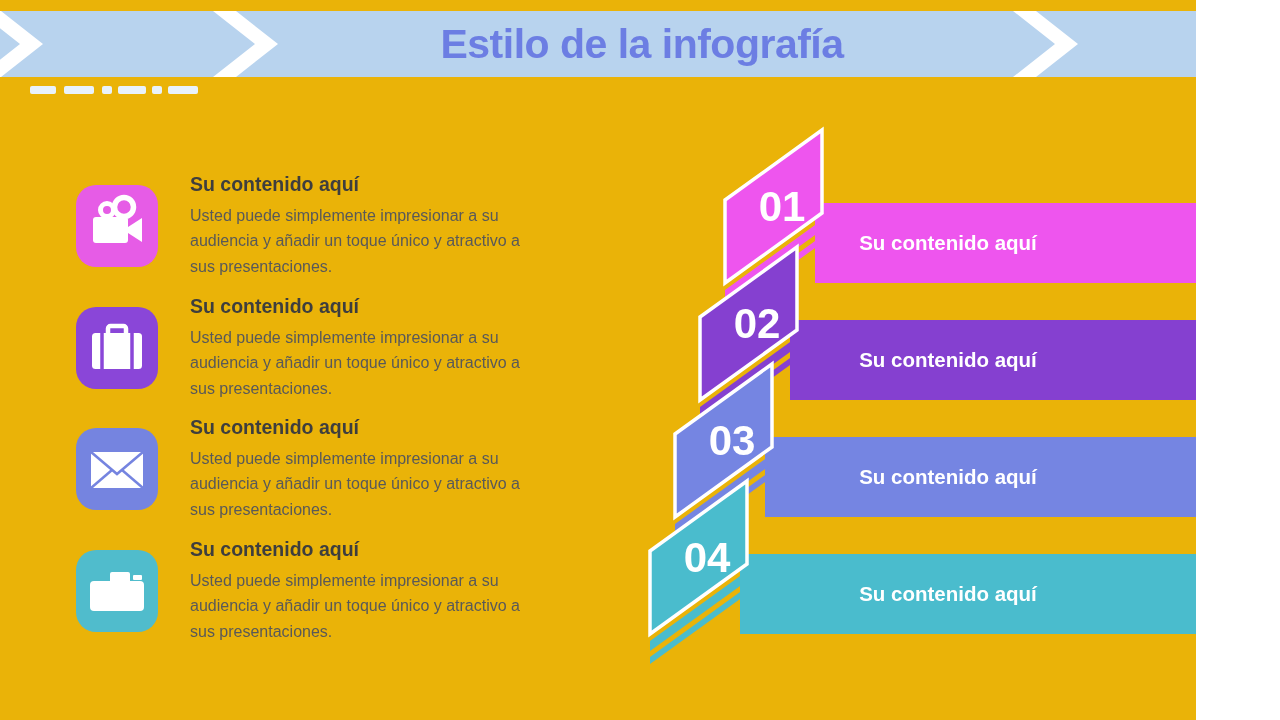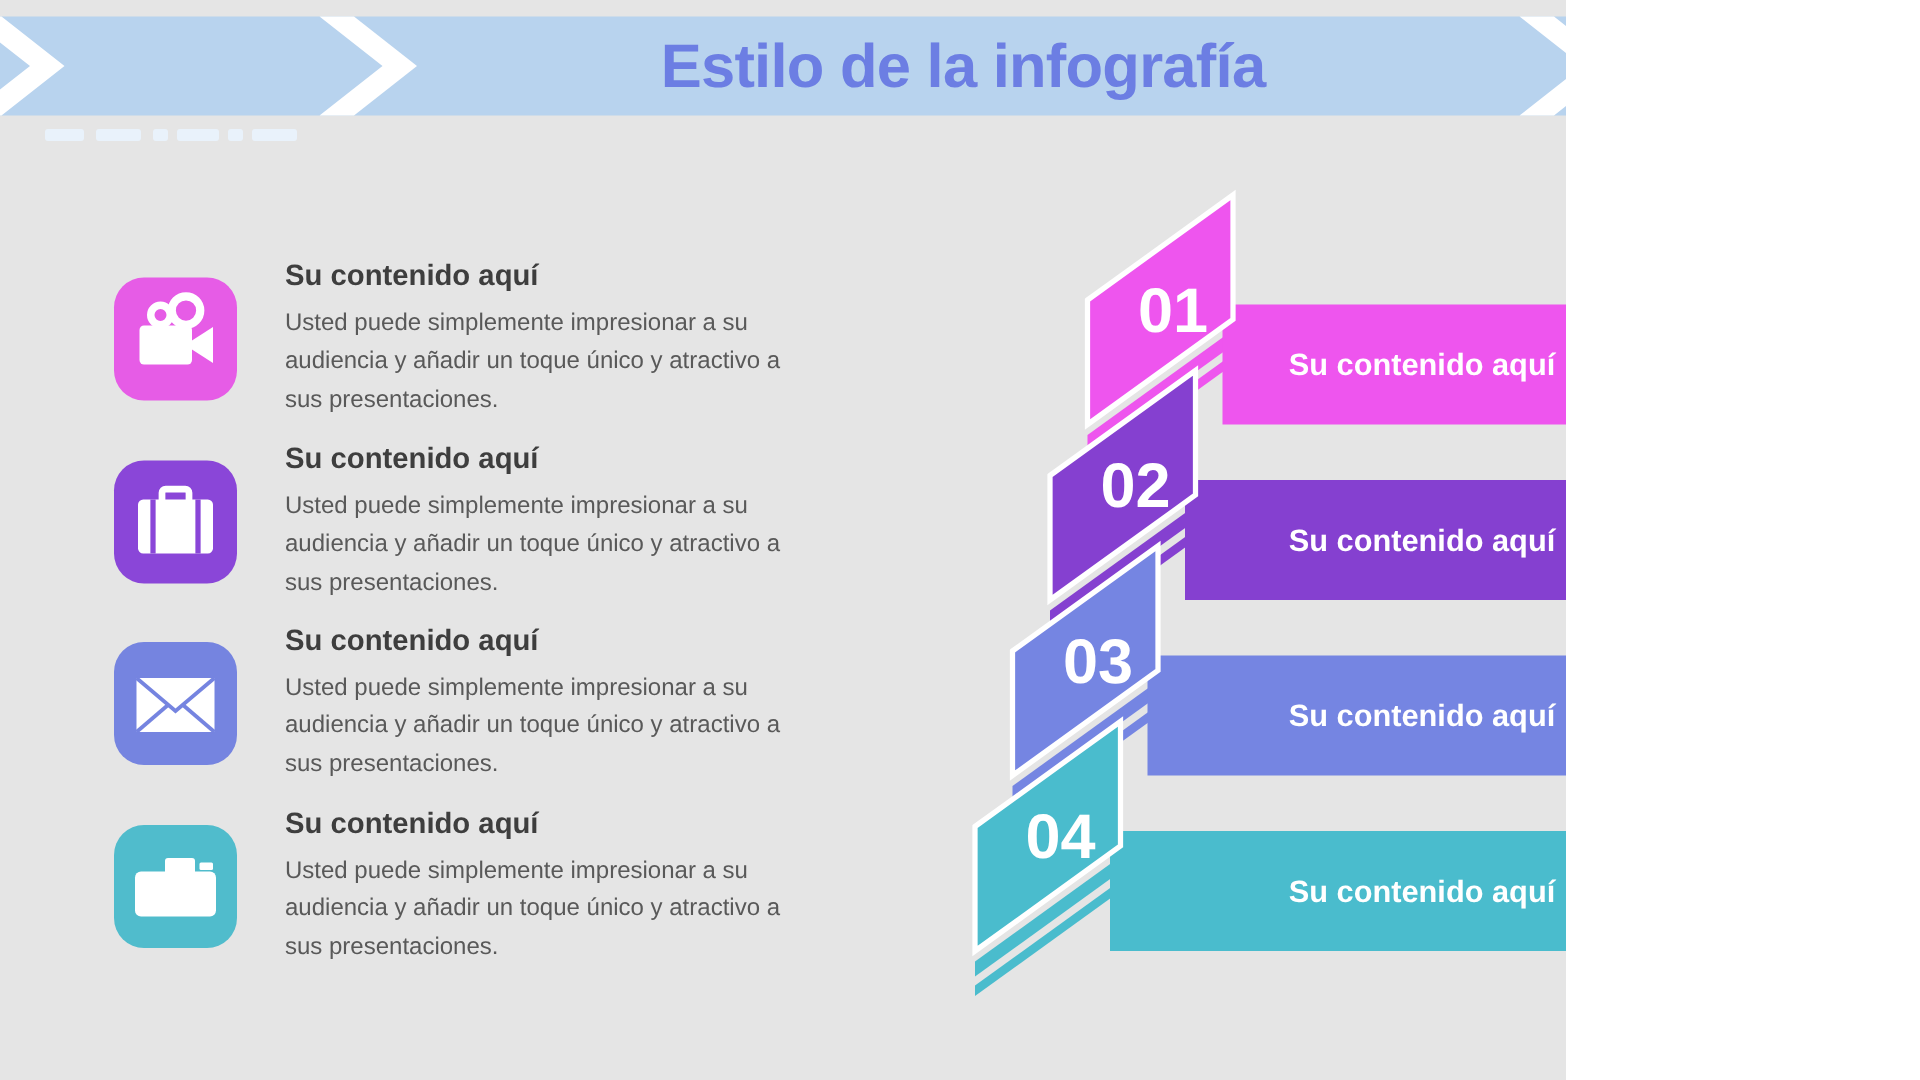--- a/index.html
+++ b/index.html
@@ -1,16 +1,16 @@
 <!DOCTYPE html>
 <html><head>
 <meta charset="utf-8">
 <style>
   html,body{margin:0;padding:0;background:#ffffff;}
-  .canvas{position:relative;width:1044px;height:720px;background:#e5e5e5;overflow:hidden;
+  .canvas{position:relative;width:1196px;height:720px;background:#eab308;overflow:hidden;
           font-family:"Liberation Sans",sans-serif;}
   
   .header-svg{position:absolute;left:0;top:0;}
   .header-title{font-family:"Liberation Sans",sans-serif;font-weight:bold;font-size:41px;letter-spacing:-0.5px;}
   .wm-dash{position:absolute;height:8px;border-radius:2px;background:#e9f2fb;}
   
   .left-item{position:absolute;left:0;width:640px;height:115px;}
   .icon-tile{position:absolute;left:76px;top:12px;width:82px;height:82px;border-radius:20px;}
   .icon-tile svg{position:absolute;left:0;top:0;}
   .item-text{position:absolute;left:190px;top:0;width:420px;}

